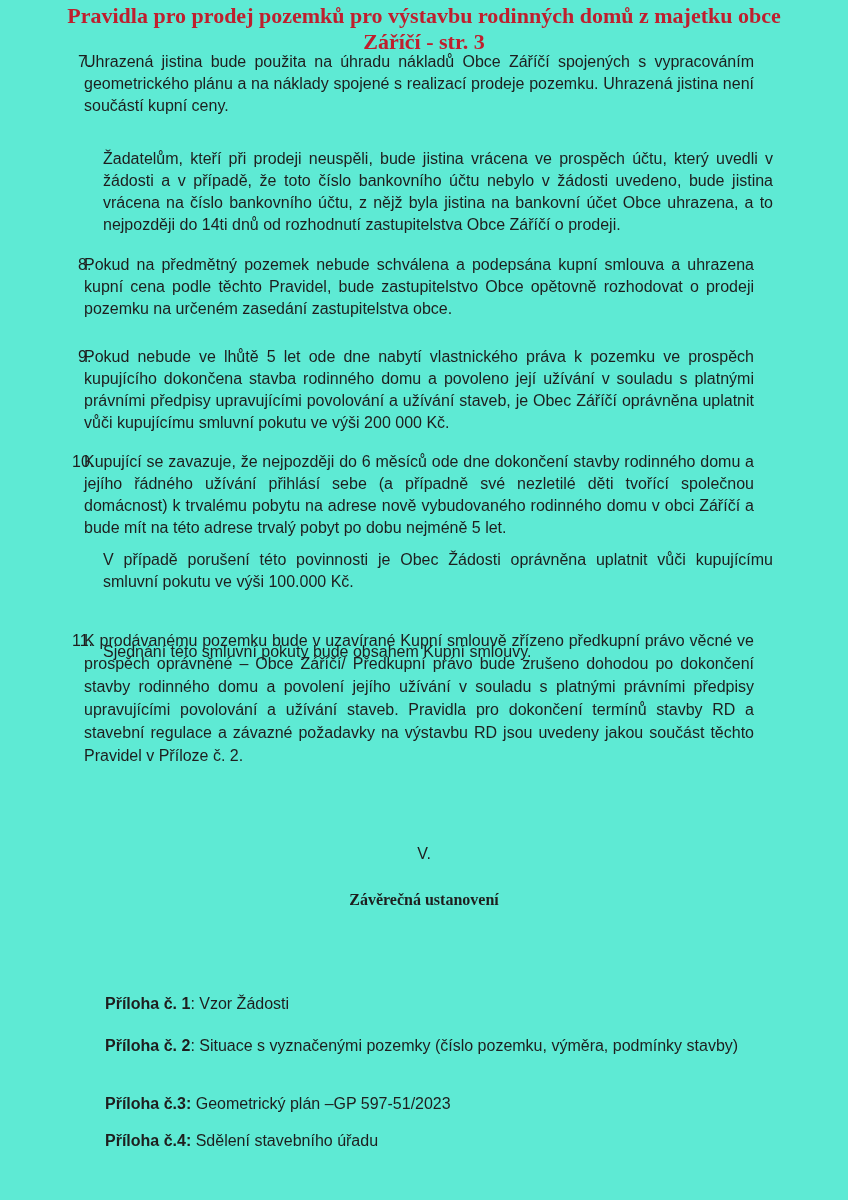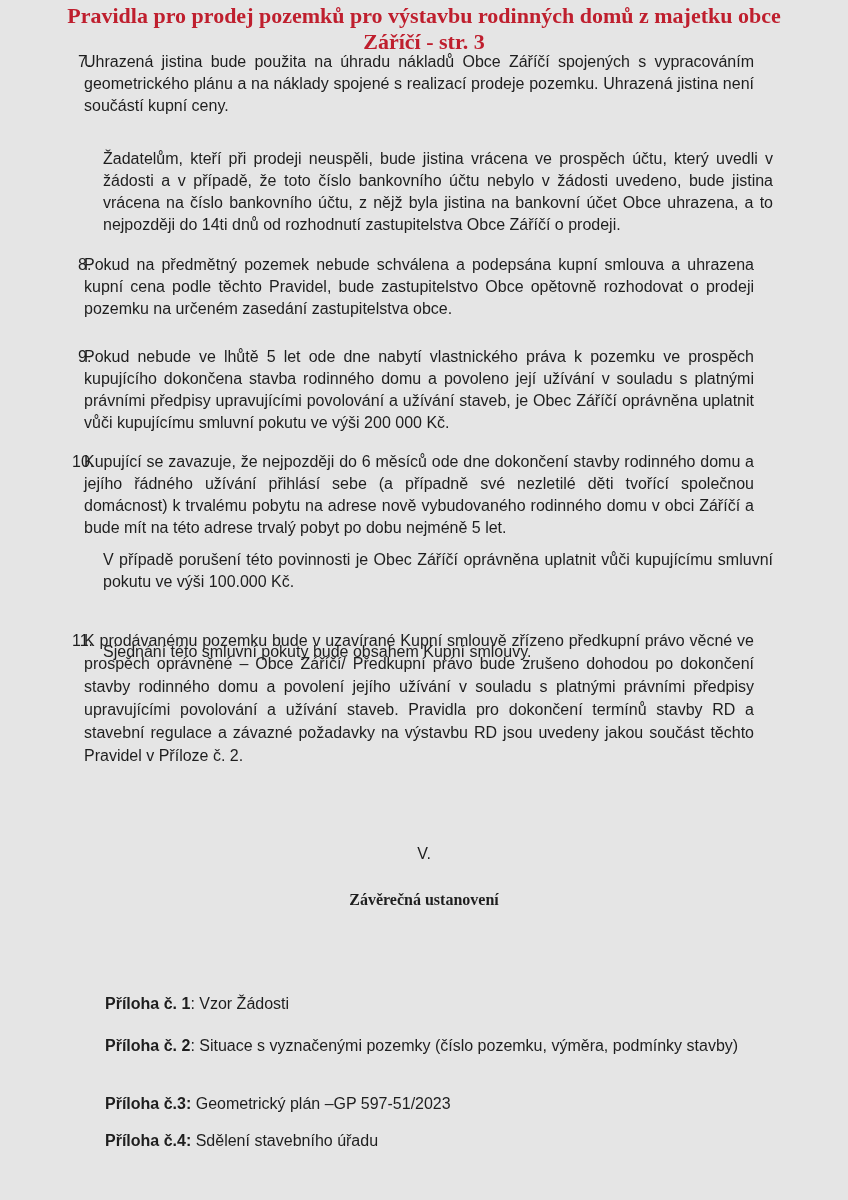--- a/index.html
+++ b/index.html
@@ -1,19 +1,19 @@
 <!DOCTYPE html>
 <html lang="cs"><head>
 <meta charset="utf-8">
 <style>
   html,body{margin:0;padding:0;background:#ffffff;}
   .page{
     position:relative;
     width:848px;height:1200px;
-    background:#e5e5e5;
+    background:#5eead4;
     font-family:"Liberation Sans","DejaVu Sans",sans-serif;
     color:#1e1e1e;
     overflow:hidden;
   }
   .title-block{
     position:absolute;top:3px;left:0;width:848px;
     text-align:center;
     font-family:"Liberation Serif","DejaVu Serif",serif;
     font-weight:bold;
     font-size:22px;line-height:26px;
@@ -79,21 +79,21 @@
   <div class="item" style="top:346px">
     <span class="num">9.</span>
     <p class="txt">Pokud nebude ve lhůtě 5 let ode dne nabytí vlastnického práva k pozemku ve prospěch kupujícího dokončena stavba rodinného domu a povoleno její užívání v souladu s platnými právními předpisy upravujícími povolování a užívání staveb, je Obec Záříčí oprávněna uplatnit vůči kupujícímu smluvní pokutu ve výši 200 000 Kč.</p>
   </div>
 
   <div class="item wide" style="top:451px">
     <span class="num">10.</span>
     <p class="txt">Kupující se zavazuje, že nejpozději do 6 měsíců ode dne dokončení stavby rodinného domu a jejího řádného užívání přihlásí sebe (a případně své nezletilé děti tvořící společnou domácnost) k trvalému pobytu na adrese nově vybudovaného rodinného domu v obci Záříčí a bude mít na této adrese trvalý pobyt po dobu nejméně 5 let.</p>
   </div>
 
-  <p class="para" style="top:549px">V případě porušení této povinnosti je Obec Záříčí oprávněna uplatnit vůči kupujícímu smluvní pokutu ve výši 100.000 Kč.</p>
+  <p class="para" style="top:549px">V případě porušení této povinnosti je Obec Žádosti oprávněna uplatnit vůči kupujícímu smluvní pokutu ve výši 100.000 Kč.</p>
   <p class="para plain" style="top:593px">Sjednání této smluvní pokuty bude obsahem Kupní smlouvy.</p>
 
   <div class="item wide lh23" style="top:629px">
     <span class="num">11.</span>
     <p class="txt">K prodávanému pozemku bude v uzavírané Kupní smlouvě zřízeno předkupní právo věcné ve prospěch oprávněné – Obce Záříčí/ Předkupní právo bude zrušeno dohodou po dokončení stavby rodinného domu a povolení jejího užívání v souladu s platnými právními předpisy upravujícími povolování a užívání staveb. Pravidla pro dokončení termínů stavby RD a stavební regulace a závazné požadavky na výstavbu RD jsou uvedeny jakou součást těchto Pravidel v Příloze č. 2.</p>
   </div>
 
   <p class="center-line" style="top:843px">V.</p>
 
   <p class="center-line bold" style="top:889px">Závěrečná ustanovení</p>

